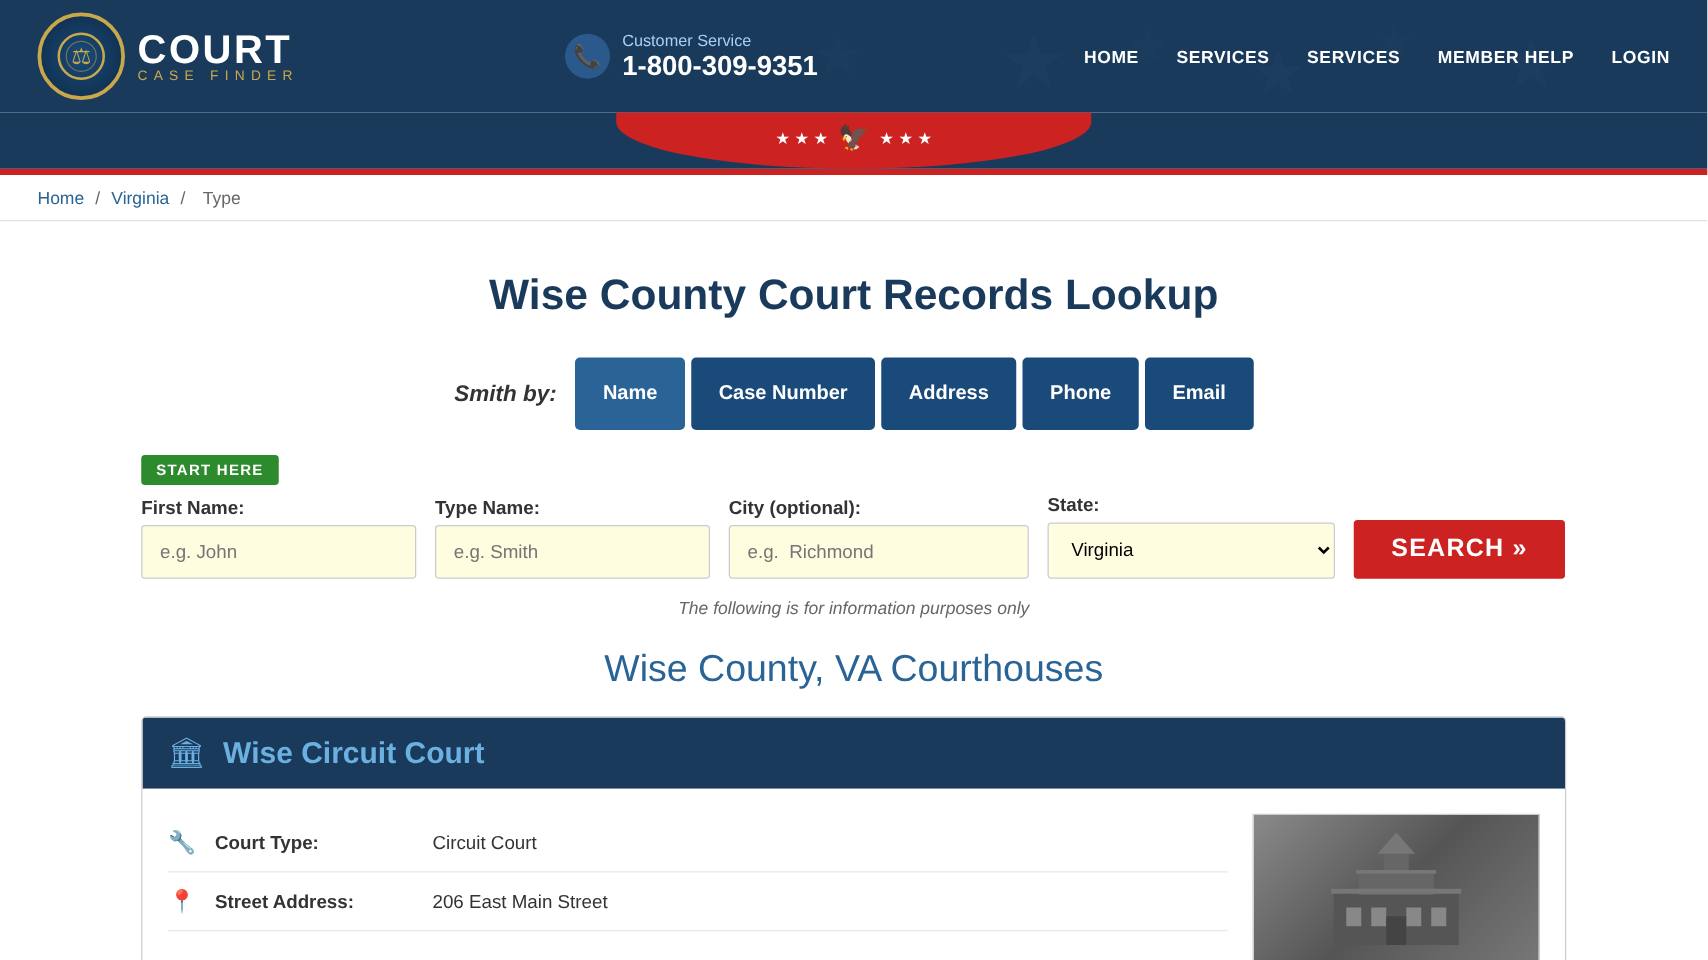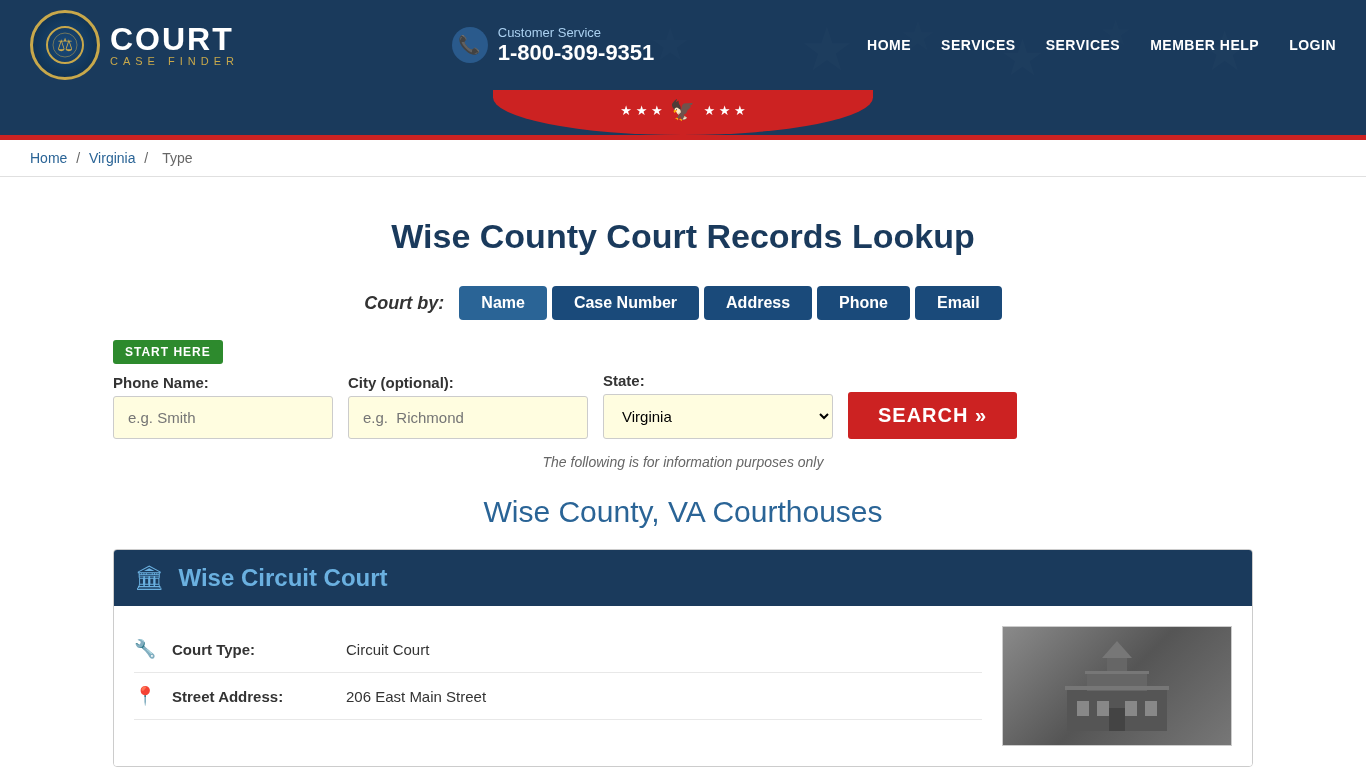--- a/index.html
+++ b/index.html
@@ -112,21 +112,21 @@
       margin-bottom: 20px;
     }
     .search-by-label {
       font-size: 18px;
       font-weight: bold;
       font-style: italic;
       color: #333;
       margin-right: 10px;
     }
     .search-tab {
-      padding: 8px 22px;
+      padding: 20px 22px;
       font-size: 16px;
       font-weight: bold;
       cursor: pointer;
       border: none;
       border-radius: 4px;
     }
     .search-tab.active {
       background: #2a6496;
       color: #fff;
     }
@@ -343,35 +343,39 @@
   <a href="#">Virginia</a>
   <span> / </span>
   <span>Type</span>
 </div>
 
 <div class="main-content">
 
   <h1 class="page-title">Wise County Court Records Lookup</h1>
 
   <div class="search-by-row">
-    <span class="search-by-label">Court by:</span>
+    <span class="search-by-label">Smith by:</span>
     <button class="search-tab active">Name</button>
     <button class="search-tab inactive">Case Number</button>
     <button class="search-tab inactive">Address</button>
     <button class="search-tab inactive">Phone</button>
     <button class="search-tab inactive">Email</button>
   </div>
 
   <div>
     <span class="start-here-badge">START HERE</span>
   </div>
 
   <div class="search-form-row">
+    <div class="form-group first-name">
+      <label>First Name:</label>
+      <input type="text" placeholder="e.g. John" style="">
+    </div>
     <div class="form-group last-name">
-      <label>Phone Name:</label>
+      <label>Type Name:</label>
       <input type="text" placeholder="e.g. Smith" style="">
     </div>
     <div class="form-group city">
       <label>City (optional):</label>
       <input type="text" placeholder="e.g.  Richmond" style="">
     </div>
     <div class="form-group state">
       <label>State:</label>
       <select>
         <option>Virginia</option>

